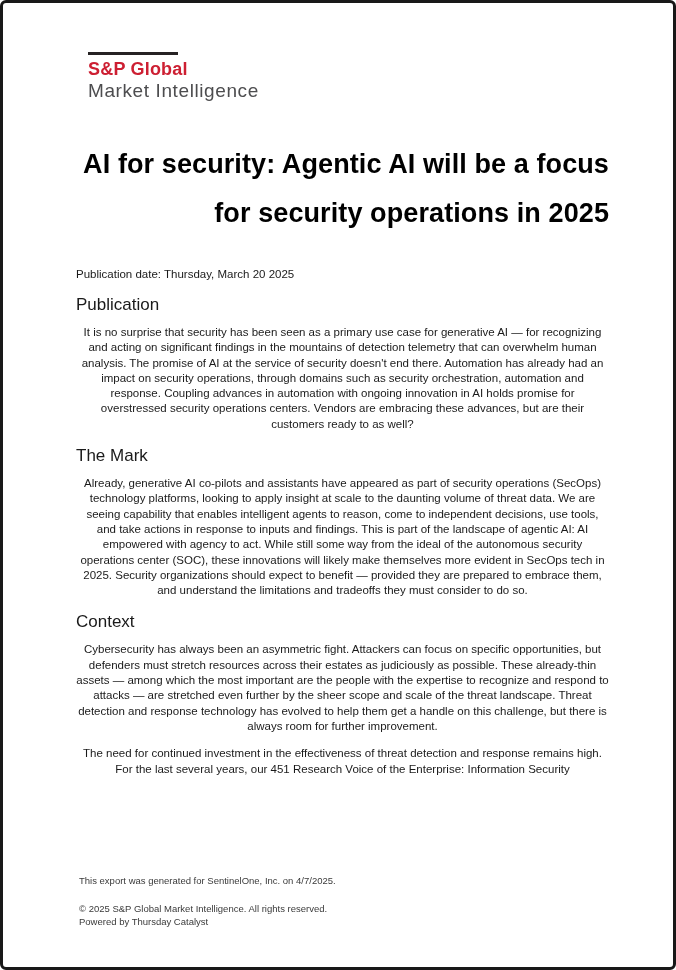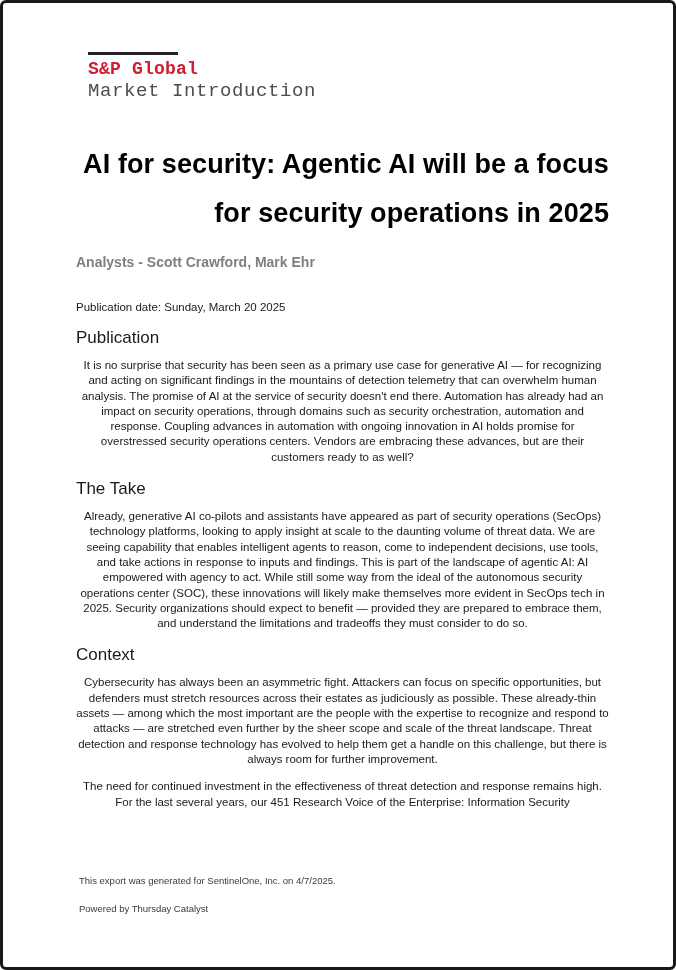--- a/index.html
+++ b/index.html
@@ -15,21 +15,21 @@
     color: #1a1a1a;
     overflow: hidden;
   }
   .content {
     position: absolute;
     left: 73px;
     top: 49px;
     width: 533px;
   }
   
-  .logo { margin-left: 12px; font-family: Liberation Mono, monospace; }
+  .logo { margin-left: 12px; }
   .logo-rule { width: 90px; height: 3px; background: #262223; margin-bottom: 4px; }
   .logo-brand {
     font-size: 18px; font-weight: bold; line-height: 21px;
     letter-spacing: 0.2px;
   }
   .logo-division {
     font-size: 19px; font-weight: 400; line-height: 22px;
     color: #4d4d4f; letter-spacing: 0.6px;
   }
   
@@ -73,44 +73,44 @@
 </style>
 </head>
 <body>
 
 <div class="page">
   <div class="content">
 
     <header class="logo">
       <div class="logo-rule"></div>
       <div class="logo-brand" style="color:#cd1f32;">S&amp;P Global</div>
-      <div class="logo-division">Market Introduction</div>
+      <div class="logo-division">Market Intelligence</div>
     </header>
 
     <h1 class="title">AI for security: Agentic AI will be a focus for security operations in 2025</h1>
 
-    <p class="analysts">Analysts - Scott Crawford, Mark Ehr</p>
 
-    <p class="pubdate">Publication date: Sunday, March 20 2025</p>
+    <p class="pubdate">Publication date: Thursday, March 20 2025</p>
 
     <section>
       <h2 class="section-heading">Publication</h2>
       <p class="body-par">It is no surprise that security has been seen as a primary use case for generative AI — for recognizing and acting on significant findings in the mountains of detection telemetry that can overwhelm human analysis. The promise of AI at the service of security doesn't end there. Automation has already had an impact on security operations, through domains such as security orchestration, automation and response. Coupling advances in automation with ongoing innovation in AI holds promise for overstressed security operations centers. Vendors are embracing these advances, but are their customers ready to as well?</p>
     </section>
 
     <section>
-      <h2 class="section-heading">The Take</h2>
+      <h2 class="section-heading">The Mark</h2>
       <p class="body-par">Already, generative AI co-pilots and assistants have appeared as part of security operations (SecOps) technology platforms, looking to apply insight at scale to the daunting volume of threat data. We are seeing capability that enables intelligent agents to reason, come to independent decisions, use tools, and take actions in response to inputs and findings. This is part of the landscape of agentic AI: AI empowered with agency to act. While still some way from the ideal of the autonomous security operations center (SOC), these innovations will likely make themselves more evident in SecOps tech in 2025. Security organizations should expect to benefit — provided they are prepared to embrace them, and understand the limitations and tradeoffs they must consider to do so.</p>
     </section>
 
     <section>
       <h2 class="section-heading">Context</h2>
       <p class="body-par">Cybersecurity has always been an asymmetric fight. Attackers can focus on specific opportunities, but defenders must stretch resources across their estates as judiciously as possible. These already-thin assets — among which the most important are the people with the expertise to recognize and respond to attacks — are stretched even further by the sheer scope and scale of the threat landscape. Threat detection and response technology has evolved to help them get a handle on this challenge, but there is always room for further improvement.</p>
       <p class="body-par">The need for continued investment in the effectiveness of threat detection and response remains high. For the last several years, our 451 Research Voice of the Enterprise: Information Security</p>
     </section>
 
   </div>
 
   <footer class="footer">
     <p class="export-notice">This export was generated for SentinelOne, Inc. on 4/7/2025.</p>
+    <p class="copyright-line">© 2025 S&amp;P Global Market Intelligence. All rights reserved.</p>
     <p class="powered-by-line">Powered by Thursday Catalyst</p>
   </footer>
 </div>
 
 </body></html>

